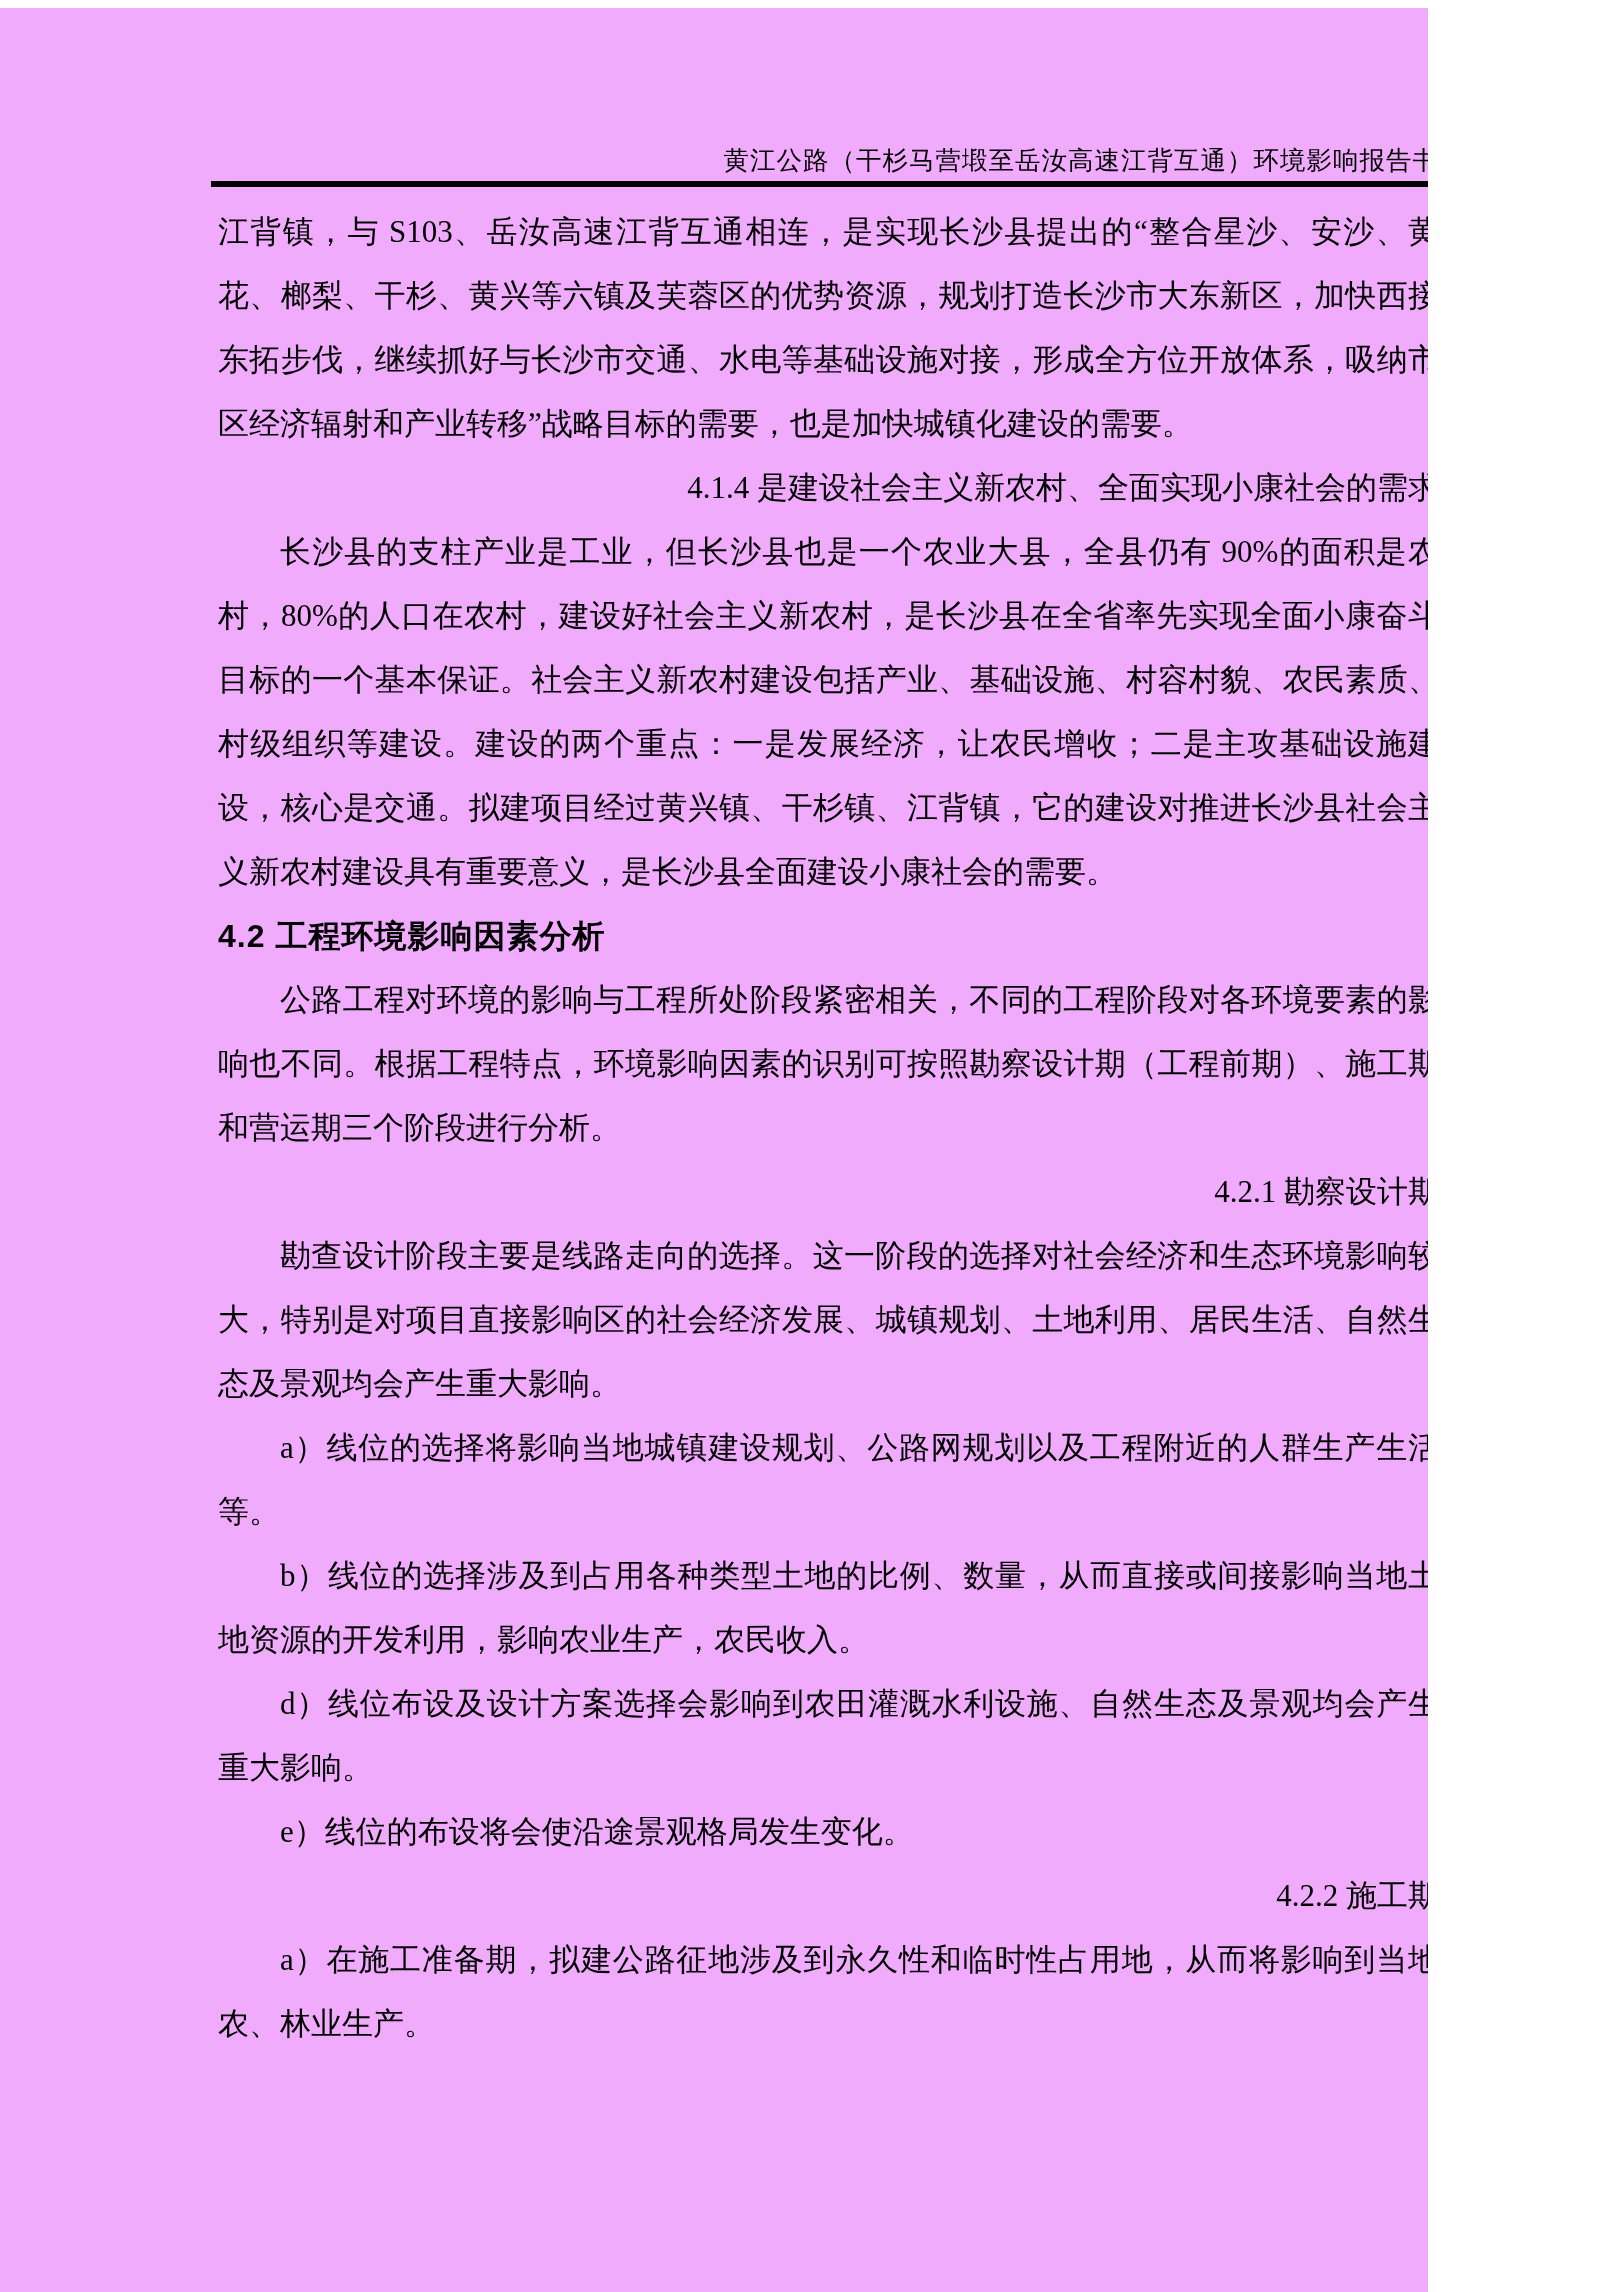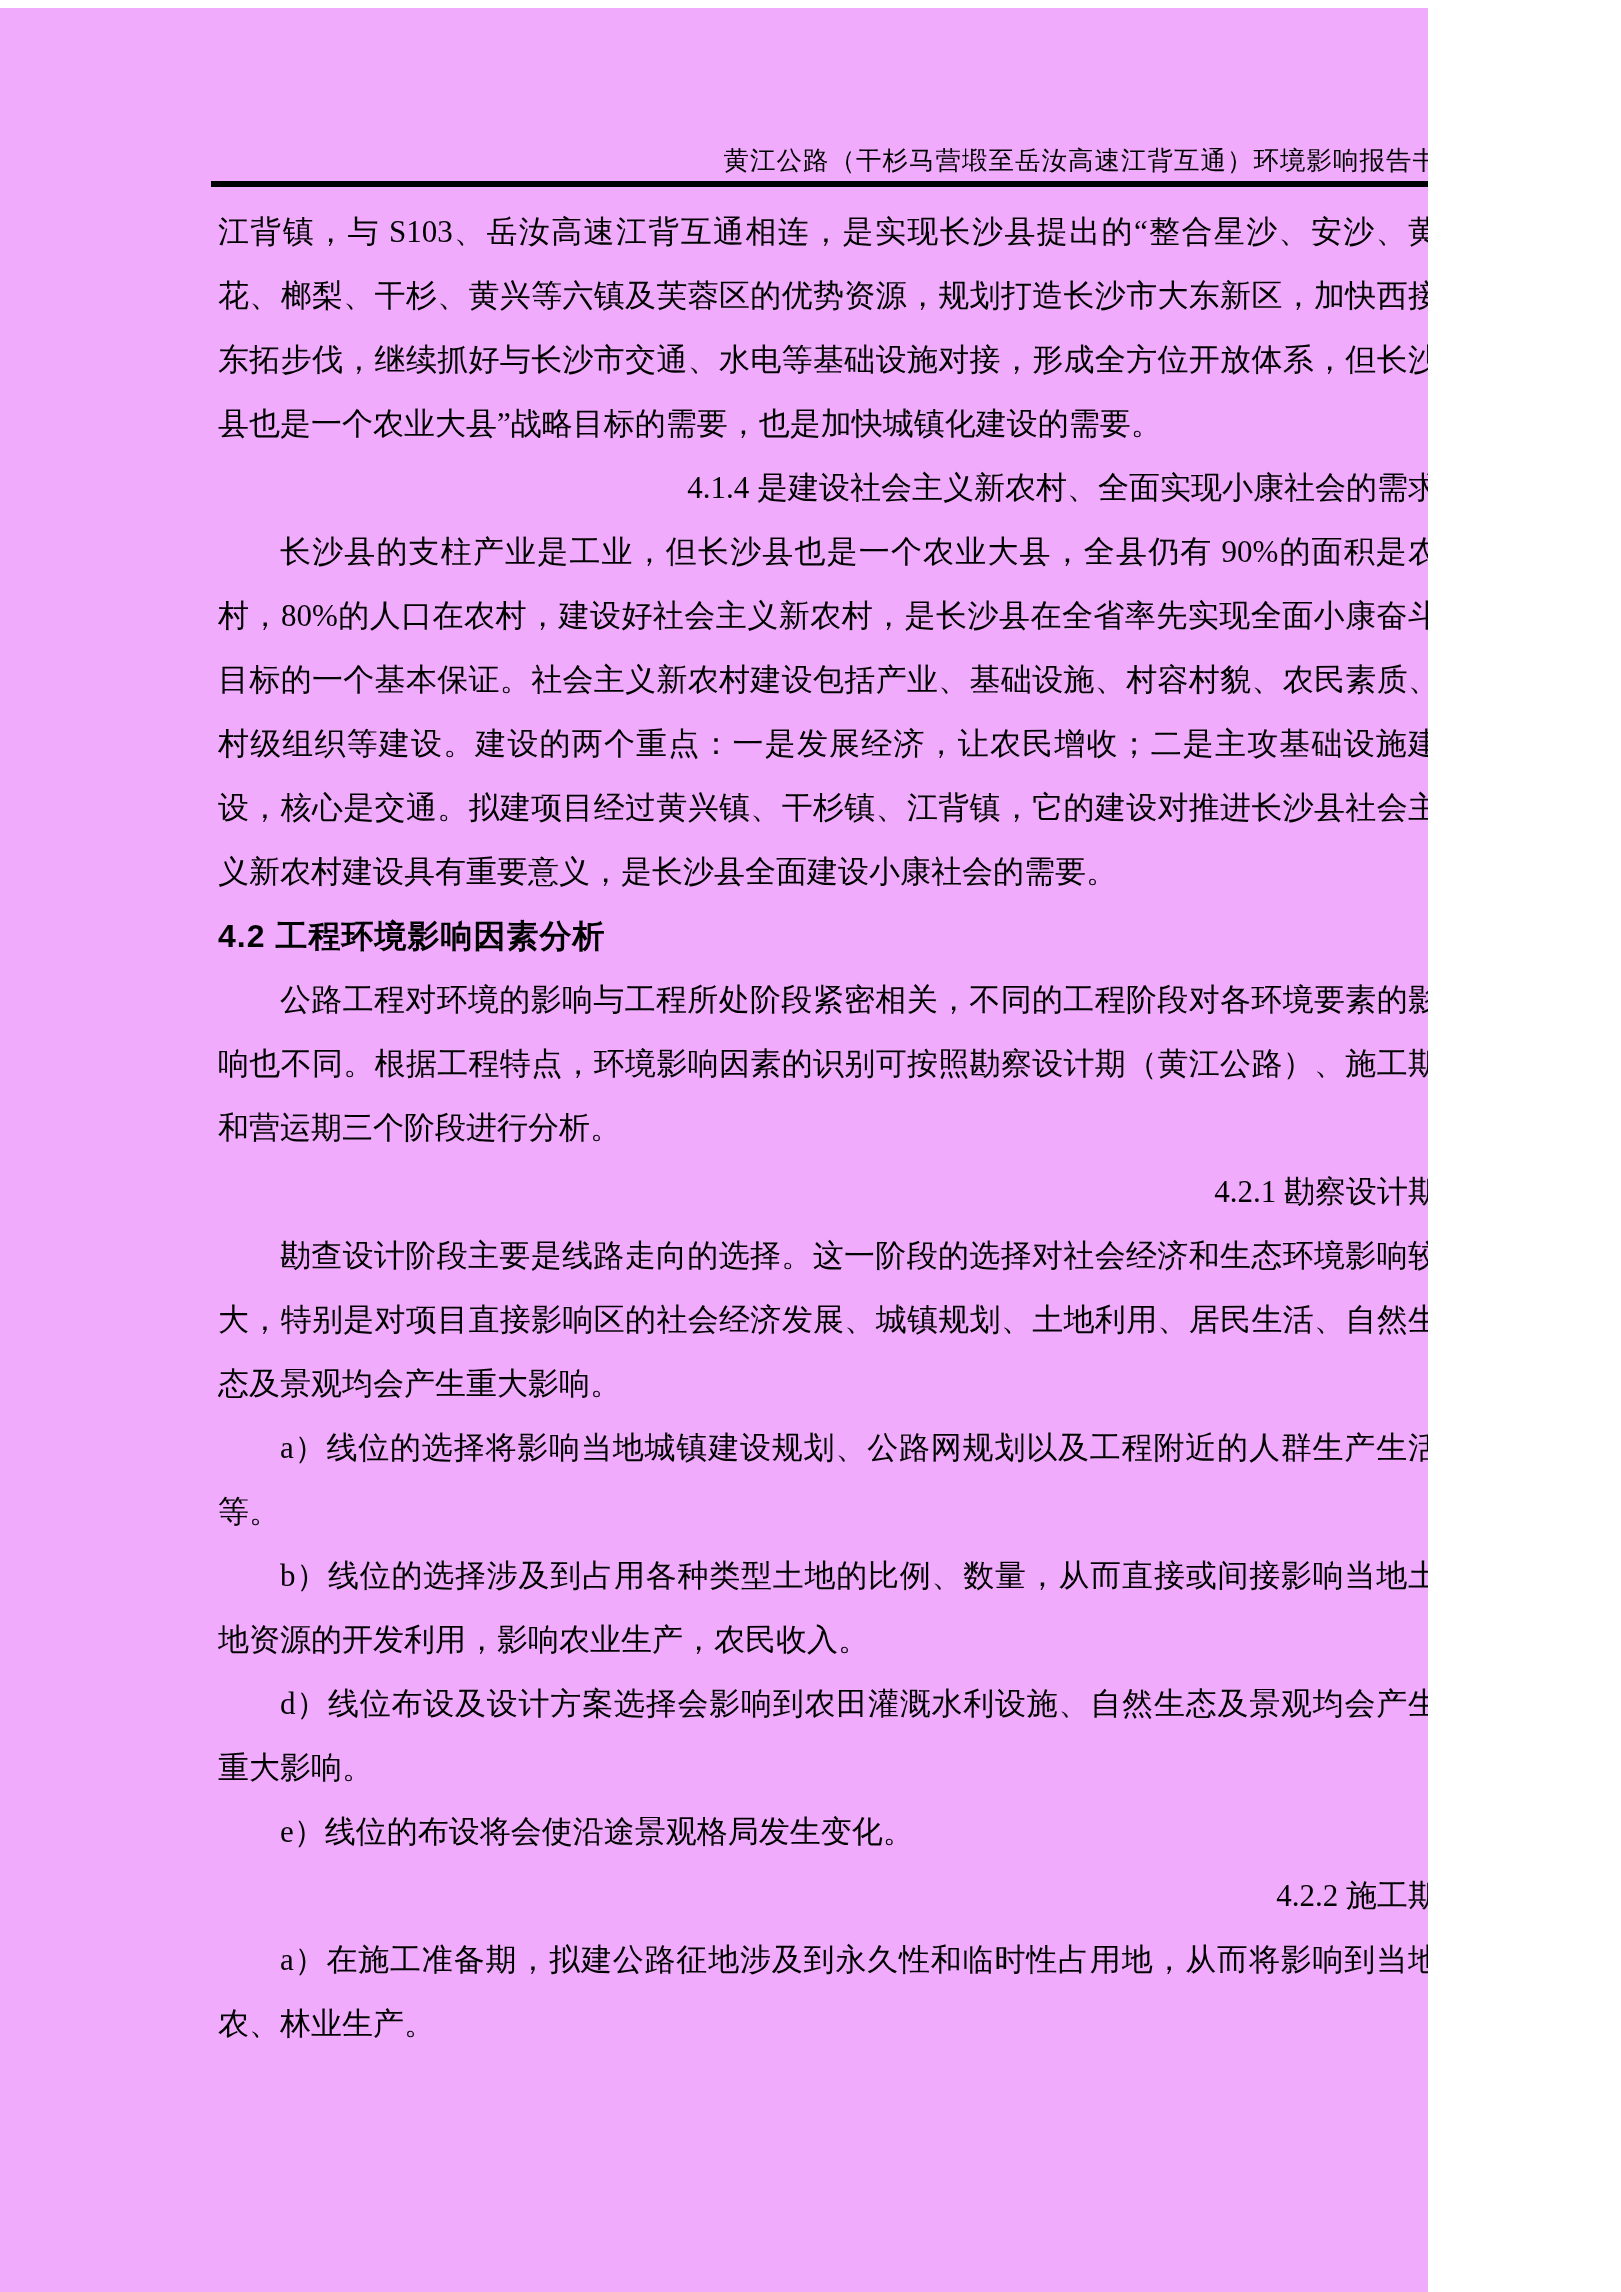--- a/index.html
+++ b/index.html
@@ -78,29 +78,29 @@
 </head>
 <body>
 
 <div class="page">
 
   <div class="header">黄江公路（干杉马营塅至岳汝高速江背互通）环境影响报告书</div>
 
   <div class="header-rule"></div>
 
   <div class="content">
-    <p class="para-cont">江背镇，与 S103、岳汝高速江背互通相连，是实现长沙县提出的“整合星沙、安沙、黄花、榔梨、干杉、黄兴等六镇及芙蓉区的优势资源，规划打造长沙市大东新区，加快西接东拓步伐，继续抓好与长沙市交通、水电等基础设施对接，形成全方位开放体系，但长沙县也是一个农业大县”战略目标的需要，也是加快城镇化建设的需要。</p>
+    <p class="para-cont">江背镇，与 S103、岳汝高速江背互通相连，是实现长沙县提出的“整合星沙、安沙、黄花、榔梨、干杉、黄兴等六镇及芙蓉区的优势资源，规划打造长沙市大东新区，加快西接东拓步伐，继续抓好与长沙市交通、水电等基础设施对接，形成全方位开放体系，吸纳市区经济辐射和产业转移”战略目标的需要，也是加快城镇化建设的需要。</p>
 
     <h3 class="h3">4.1.4 是建设社会主义新农村、全面实现小康社会的需求</h3>
 
     <p class="para">长沙县的支柱产业是工业，但长沙县也是一个农业大县，全县仍有 90%的面积是农村，80%的人口在农村，建设好社会主义新农村，是长沙县在全省率先实现全面小康奋斗目标的一个基本保证。社会主义新农村建设包括产业、基础设施、村容村貌、农民素质、村级组织等建设。建设的两个重点：一是发展经济，让农民增收；二是主攻基础设施建设，核心是交通。拟建项目经过黄兴镇、干杉镇、江背镇，它的建设对推进长沙县社会主义新农村建设具有重要意义，是长沙县全面建设小康社会的需要。</p>
 
     <h2 class="h2">4.2 工程环境影响因素分析</h2>
 
-    <p class="para">公路工程对环境的影响与工程所处阶段紧密相关，不同的工程阶段对各环境要素的影响也不同。根据工程特点，环境影响因素的识别可按照勘察设计期（黄江公路）、施工期和营运期三个阶段进行分析。</p>
+    <p class="para">公路工程对环境的影响与工程所处阶段紧密相关，不同的工程阶段对各环境要素的影响也不同。根据工程特点，环境影响因素的识别可按照勘察设计期（工程前期）、施工期和营运期三个阶段进行分析。</p>
 
     <h3 class="h3">4.2.1 勘察设计期</h3>
 
     <p class="para">勘查设计阶段主要是线路走向的选择。这一阶段的选择对社会经济和生态环境影响较大，特别是对项目直接影响区的社会经济发展、城镇规划、土地利用、居民生活、自然生态及景观均会产生重大影响。</p>
 
     <p class="para">a）线位的选择将影响当地城镇建设规划、公路网规划以及工程附近的人群生产生活等。</p>
 
     <p class="para">b）线位的选择涉及到占用各种类型土地的比例、数量，从而直接或间接影响当地土地资源的开发利用，影响农业生产，农民收入。</p>
 
 

